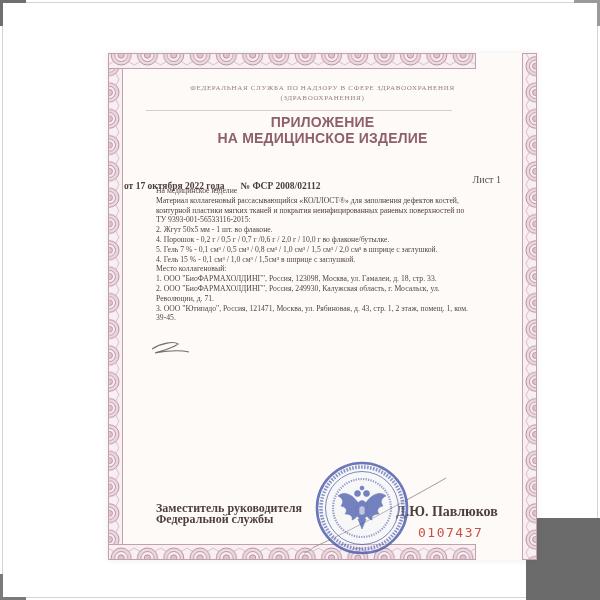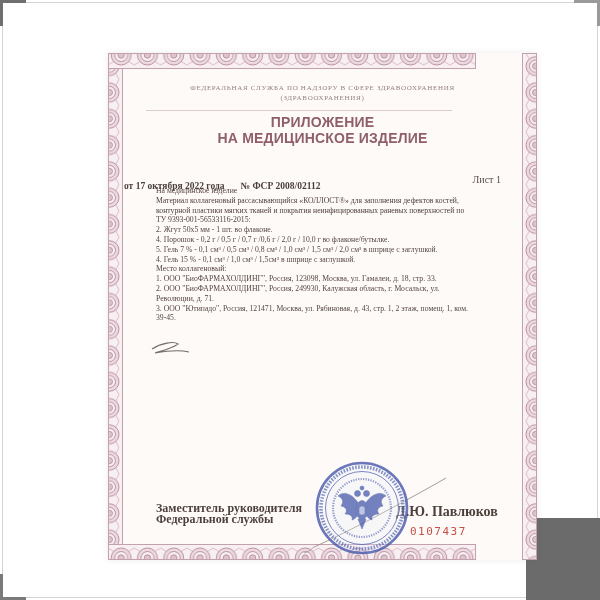--- a/index.html
+++ b/index.html
@@ -35,22 +35,22 @@
   .sheet{position:absolute;right:36px;top:121px;font-size:10px;color:#5a4c48;}
 
   .body-block{position:absolute;left:48px;top:133px;width:313px;
               font-size:7.7px;line-height:9.8px;color:#554540;}
   .body-block p{margin:0;}
   .body-block .bold{font-weight:400;color:#4d3d39;}
 
   .signer{position:absolute;left:48px;top:450px;font-weight:700;font-size:12px;
           line-height:10.5px;color:#4d3f3b;width:190px;}
   .signer-name{position:absolute;left:288px;top:451px;font-weight:700;font-size:14px;color:#4d3f3b;}
-  .serial{position:absolute;left:302px;top:472px;font-family:"DejaVu Sans Mono", monospace;
-          font-size:11px;letter-spacing:1.5px;color:#c75044;text-align:center;}
+  .serial{position:absolute;left:310px;top:472px;font-family:"DejaVu Sans Mono", monospace;
+          font-size:13px;letter-spacing:1.5px;color:#c75044;text-align:center;}
   .overlay-svg{position:absolute;left:0;top:0;pointer-events:none;}
 </style>
 </head>
 <body>
 
 <div class="canvas">
   <div class="photo-frame"></div>
   <div class="corner c-tl-h"></div>
   <div class="corner c-tl-v"></div>
   <div class="corner c-tr-h"></div>

